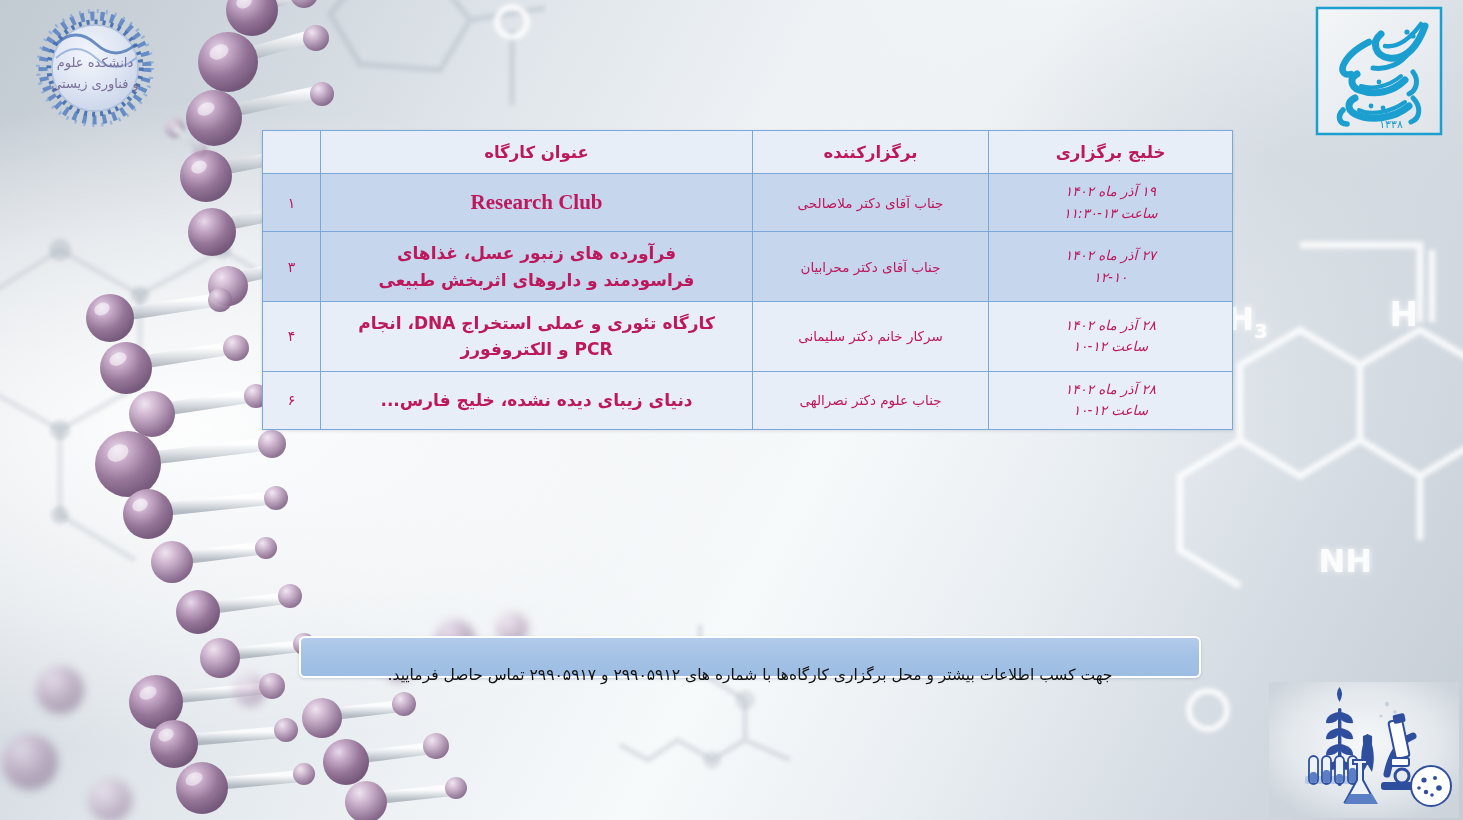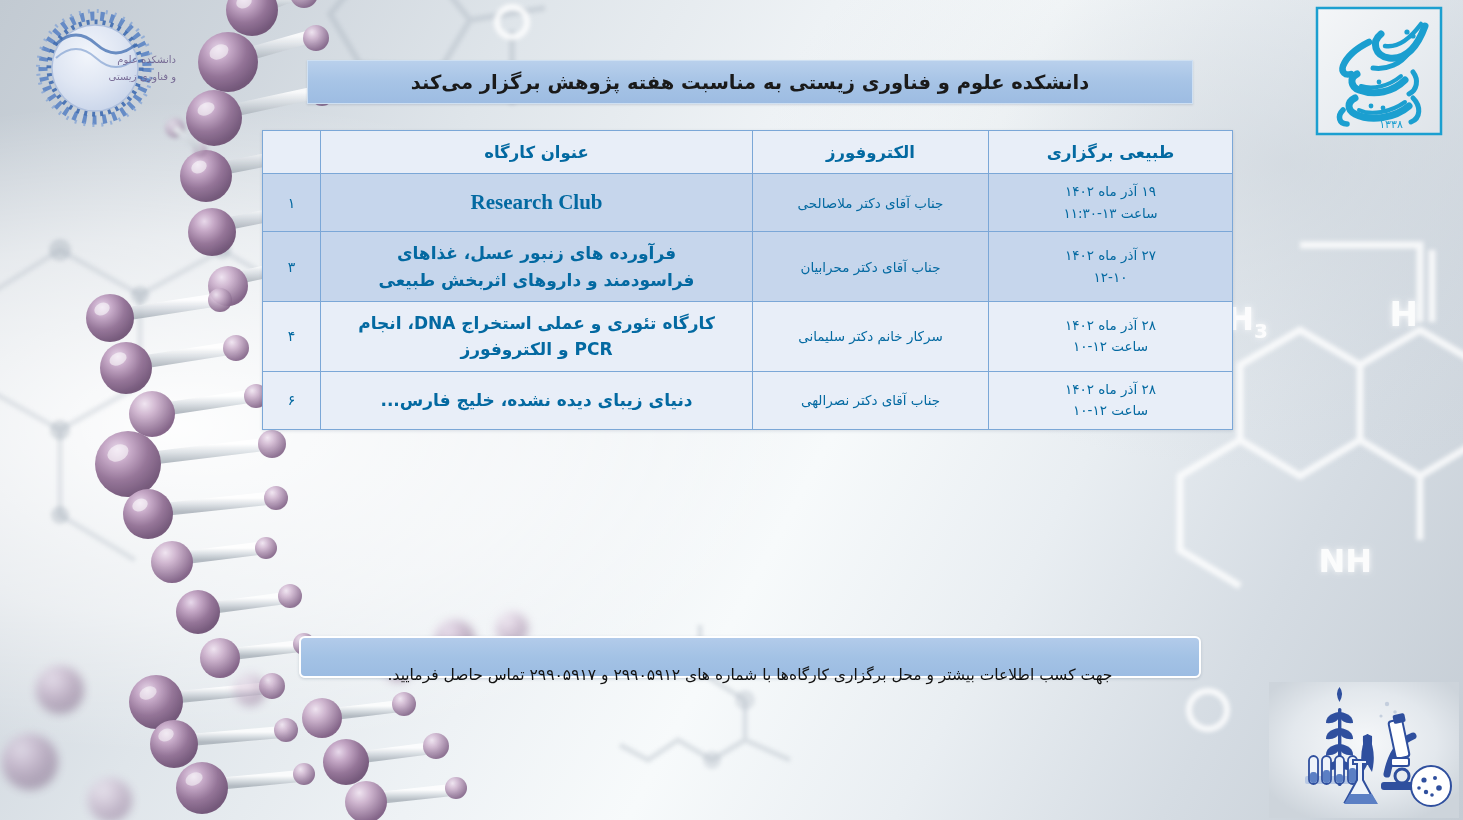--- a/index.html
+++ b/index.html
@@ -41,22 +41,22 @@
     position: absolute;
     left: 14px;
     top: 8px;
     width: 162px;
     height: 124px;
   }
   #faculty-seal .seal-text {
     position: absolute;
     left: 0; right: 0;
     top: 44px;
-    text-align: right;
-    font-size: 10px;
+    text-align: center;
+    font-size: 13px;
     line-height: 1.65;
     color: #6a5b8a;
     letter-spacing: 0.3px;
     opacity: 0.85;
   }
 
   
   #university-logo {
     position: absolute;
     right: 14px;
@@ -109,38 +109,39 @@
   #schedule-table col.c-date  { width: 244px; }
   #schedule-table col.c-host  { width: 236px; }
   #schedule-table col.c-title { width: 432px; }
   #schedule-table col.c-num   { width: 58px; }
 
   #schedule-table th,
   #schedule-table td {
     border: 1px solid #7ba7d7;
     text-align: center;
     vertical-align: middle;
-    color: #0369a1;
+    color: #be185d;
   }
 
   #schedule-table thead th {
     height: 40px;
     background: #e8eef8;
     font-size: 16.5px;
     font-weight: 700;
   }
 
   #schedule-table tbody tr.row-odd td  { background: #c6d6ec; }
   #schedule-table tbody tr.row-even td { background: #e8eef8; }
 
   .cell-date {
     font-size: 13.5px;
     line-height: 1.6;
     padding: 7px 6px;
     font-weight: 400;
+    font-style: italic;
   }
   .cell-host {
     font-size: 13.5px;
     padding: 7px 14px;
     font-weight: 400;
   }
   .cell-title {
     font-size: 17px;
     font-weight: 700;
     line-height: 1.55;
@@ -534,35 +535,32 @@
       </g>
 
       <g fill="#b6c3d6" opacity="0.7">
         <circle cx="118" cy="22" r="2.2"></circle>
         <circle cx="126" cy="30" r="1.8"></circle>
         <circle cx="112" cy="34" r="1.6"></circle>
       </g>
     </svg>
   </div>
 
-  <div id="title-banner">
-    <span class="title-text">دانشکده علوم و فناوری زیستی به مناسبت هفته پژوهش برگزار می‌کند</span>
-  </div>
 
   <table id="schedule-table">
     <colgroup>
       <col class="c-date">
         <col class="c-host">
         <col class="c-title">
         <col class="c-num">
     </colgroup>
     <thead>
       <tr>
-        <th>طبیعی برگزاری</th>
-        <th>الکتروفورز</th>
+        <th>خلیج برگزاری</th>
+        <th>برگزارکننده</th>
         <th>عنوان کارگاه</th>
         <th></th>
       </tr>
     </thead>
     <tbody id="table-body">
         <tr class="row-odd">
           <td class="cell-date">
             <div>۱۹ آذر ماه ۱۴۰۲</div>
             <div>ساعت ۱۳-۱۱:۳۰</div>
           </td>
@@ -586,21 +584,21 @@
           </td>
           <td class="cell-host">سرکار خانم دکتر سلیمانی</td>
           <td class="cell-title">کارگاه تئوری و عملی استخراج DNA، انجام PCR و الکتروفورز</td>
           <td class="cell-num">۴</td>
         </tr>
         <tr class="row-even">
           <td class="cell-date">
             <div>۲۸ آذر ماه ۱۴۰۲</div>
             <div>ساعت ۱۲-۱۰</div>
           </td>
-          <td class="cell-host">جناب آقای دکتر نصرالهی</td>
+          <td class="cell-host">جناب علوم دکتر نصرالهی</td>
           <td class="cell-title">دنیای زیبای دیده نشده، خلیج فارس...</td>
           <td class="cell-num">۶</td>
         </tr>
       </tbody>
   </table>
 
   <div id="contact-bar">
     <span class="contact-text">جهت کسب اطلاعات بیشتر و محل برگزاری کارگاه‌ها با شماره های ۲۹۹۰۵۹۱۲ و ۲۹۹۰۵۹۱۷ تماس حاصل فرمایید.</span>
   </div>
 

